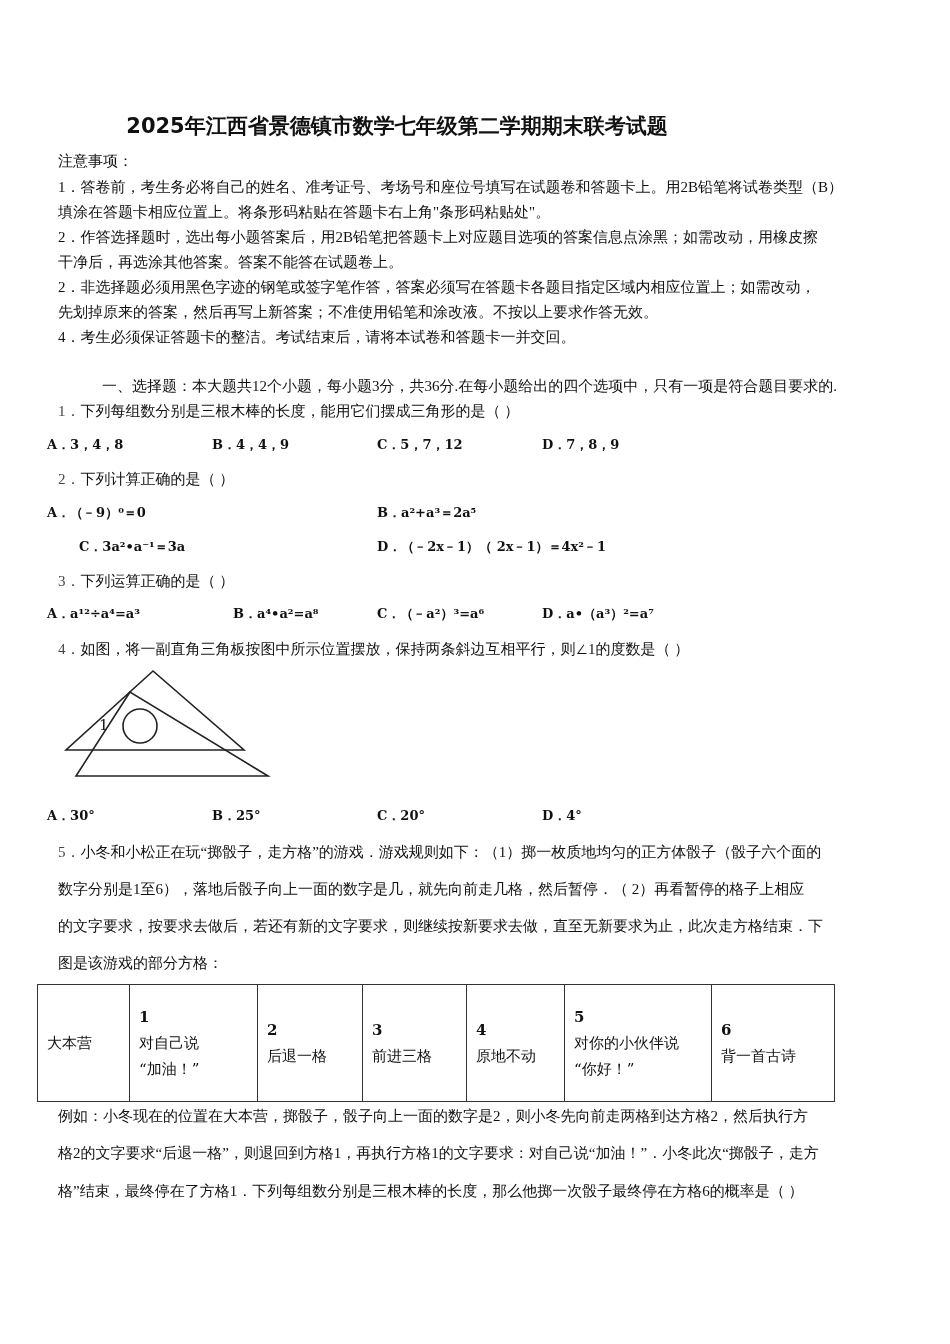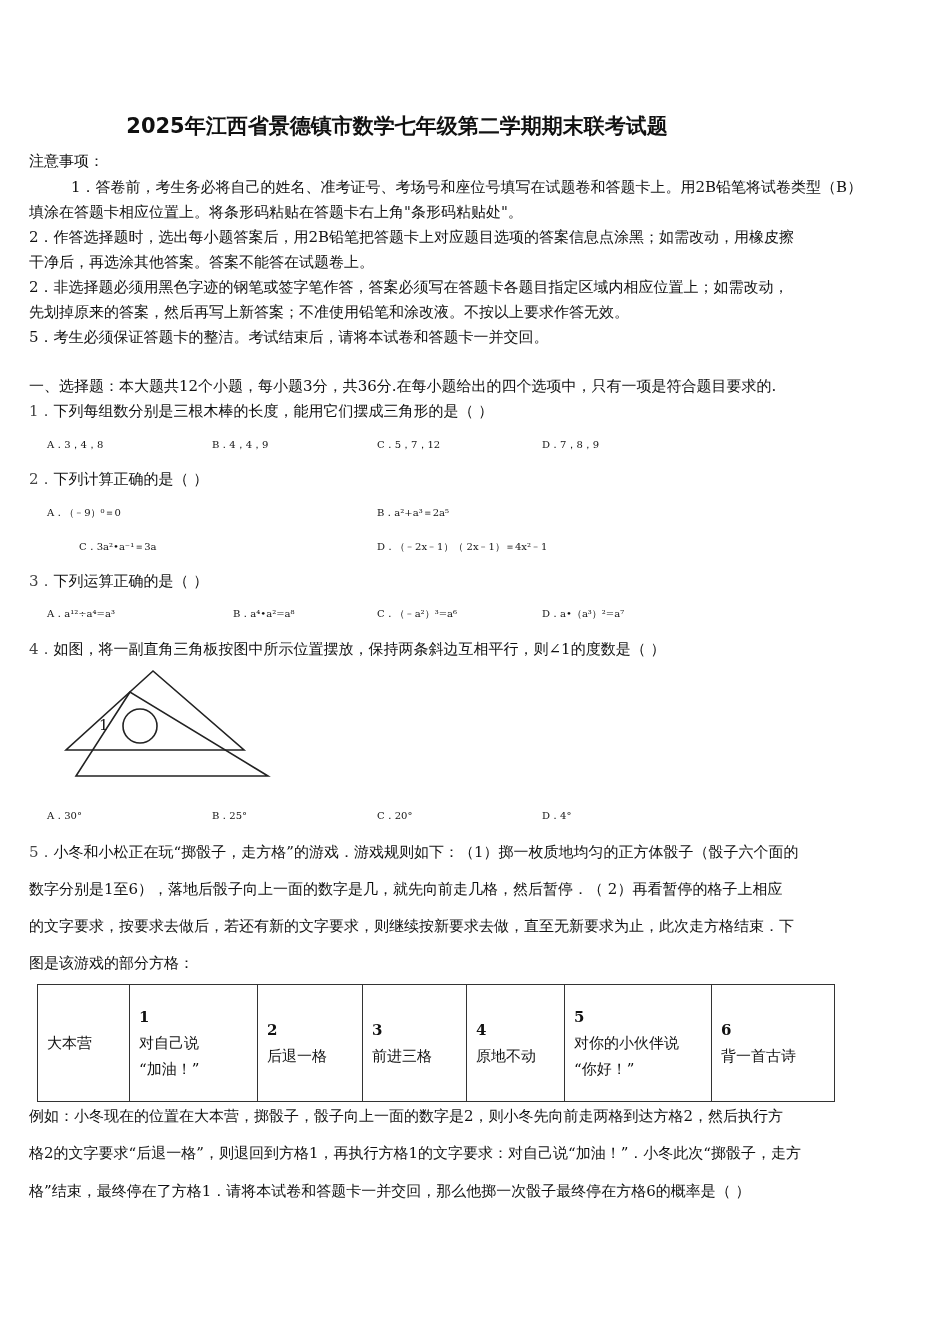--- a/index.html
+++ b/index.html
@@ -7,51 +7,51 @@
     width: 950px; height: 1344px; position: relative; overflow: hidden;
     font-family: "DejaVu Serif", "Liberation Serif", serif;
     color: #111111;
   }
   .abs { position: absolute; white-space: nowrap; }
   .title {
     left: 0; width: 794px; top: 112px; text-align: center;
     font-family: "DejaVu Sans", "Liberation Sans", sans-serif;
     font-weight: bold; font-size: 21px; letter-spacing: 0px;
   }
-  .line { left: 29px; font-size: 15px; line-height: 20px; }
-  .opt { font-size: 10px; font-weight: normal; line-height: 20px; }
+  .line { left: 58px; font-size: 15px; line-height: 20px; font-family: Liberation Serif, serif; }
+  .opt { font-size: 13px; font-weight: bold; line-height: 20px; }
   .num { font-weight: normal; color: #444; }
   svg.fig { position: absolute; left: 0; top: 0; }
   table.grid {
     position: absolute; left: 37px; top: 984px; width: 798px; height: 118px;
     border-collapse: collapse; font-size: 15px;
     font-family: "DejaVu Serif", "Liberation Serif", serif;
   }
   table.grid td {
     border: 1.5px solid #333; vertical-align: middle; padding: 0 0 0 9px;
     line-height: 26px;
   }
   .cellnum { font-weight: bold; display: block; }
   .cellline { display: block; }
 </style>
 </head>
 <body>
 
 <div class="abs title">2025年江西省景德镇市数学七年级第二学期期末联考试题</div>
 
 <div class="abs line" style="top:151px;">注意事项：</div>
-<div class="abs line" style="top:177px;margin-left:42px;">1．答卷前，考生务必将自己的姓名、准考证号、考场号和座位号填写在试题卷和答题卡上。用2B铅笔将试卷类型（B）</div>
+<div class="abs line" style="top:177px;">1．答卷前，考生务必将自己的姓名、准考证号、考场号和座位号填写在试题卷和答题卡上。用2B铅笔将试卷类型（B）</div>
 <div class="abs line" style="top:202px;">填涂在答题卡相应位置上。将条形码粘贴在答题卡右上角"条形码粘贴处"。</div>
 <div class="abs line" style="top:227px;">2．作答选择题时，选出每小题答案后，用2B铅笔把答题卡上对应题目选项的答案信息点涂黑；如需改动，用橡皮擦</div>
 <div class="abs line" style="top:252px;">干净后，再选涂其他答案。答案不能答在试题卷上。</div>
 <div class="abs line" style="top:277px;">2．非选择题必须用黑色字迹的钢笔或签字笔作答，答案必须写在答题卡各题目指定区域内相应位置上；如需改动，</div>
 <div class="abs line" style="top:302px;">先划掉原来的答案，然后再写上新答案；不准使用铅笔和涂改液。不按以上要求作答无效。</div>
-<div class="abs line" style="top:327px;">5．考生必须保证答题卡的整洁。考试结束后，请将本试卷和答题卡一并交回。</div>
+<div class="abs line" style="top:327px;">4．考生必须保证答题卡的整洁。考试结束后，请将本试卷和答题卡一并交回。</div>
 
-<div class="abs line" style="top:376px;">一、选择题：本大题共12个小题，每小题3分，共36分.在每小题给出的四个选项中，只有一项是符合题目要求的.</div>
+<div class="abs line" style="top:376px;margin-left:44px;">一、选择题：本大题共12个小题，每小题3分，共36分.在每小题给出的四个选项中，只有一项是符合题目要求的.</div>
 
 <div class="abs line" style="top:401px;">
   <span class="num">1．</span><span>下列每组数分别是三根木棒的长度，能用它们摆成三角形的是（   ）</span>
 </div>
 <div class="abs opt" style="left:47px; top:435px;"><span>A．</span><span>3，4，8</span></div>
 <div class="abs opt" style="left:212px; top:435px;"><span>B．</span><span>4，4，9</span></div>
 <div class="abs opt" style="left:377px; top:435px;"><span>C．</span><span>5，7，12</span></div>
 <div class="abs opt" style="left:542px; top:435px;"><span>D．</span><span>7，8，9</span></div>
 
 <div class="abs line" style="top:469px;">
@@ -126,13 +126,13 @@
     <td>
       <span class="cellnum">6</span>
       <span class="cellline">背一首古诗</span>
     </td>
   </tr>
 </tbody>
   </table>
 
 <div class="abs line" style="top:1106px;">例如：小冬现在的位置在大本营，掷骰子，骰子向上一面的数字是2，则小冬先向前走两格到达方格2，然后执行方</div>
 <div class="abs line" style="top:1143px;">格2的文字要求“后退一格”，则退回到方格1，再执行方格1的文字要求：对自己说“加油！”．小冬此次“掷骰子，走方</div>
-<div class="abs line" style="top:1181px;">格”结束，最终停在了方格1．请将本试卷和答题卡一并交回，那么他掷一次骰子最终停在方格6的概率是（   ）</div>
+<div class="abs line" style="top:1181px;">格”结束，最终停在了方格1．下列每组数分别是三根木棒的长度，那么他掷一次骰子最终停在方格6的概率是（   ）</div>
 
 </body></html>

